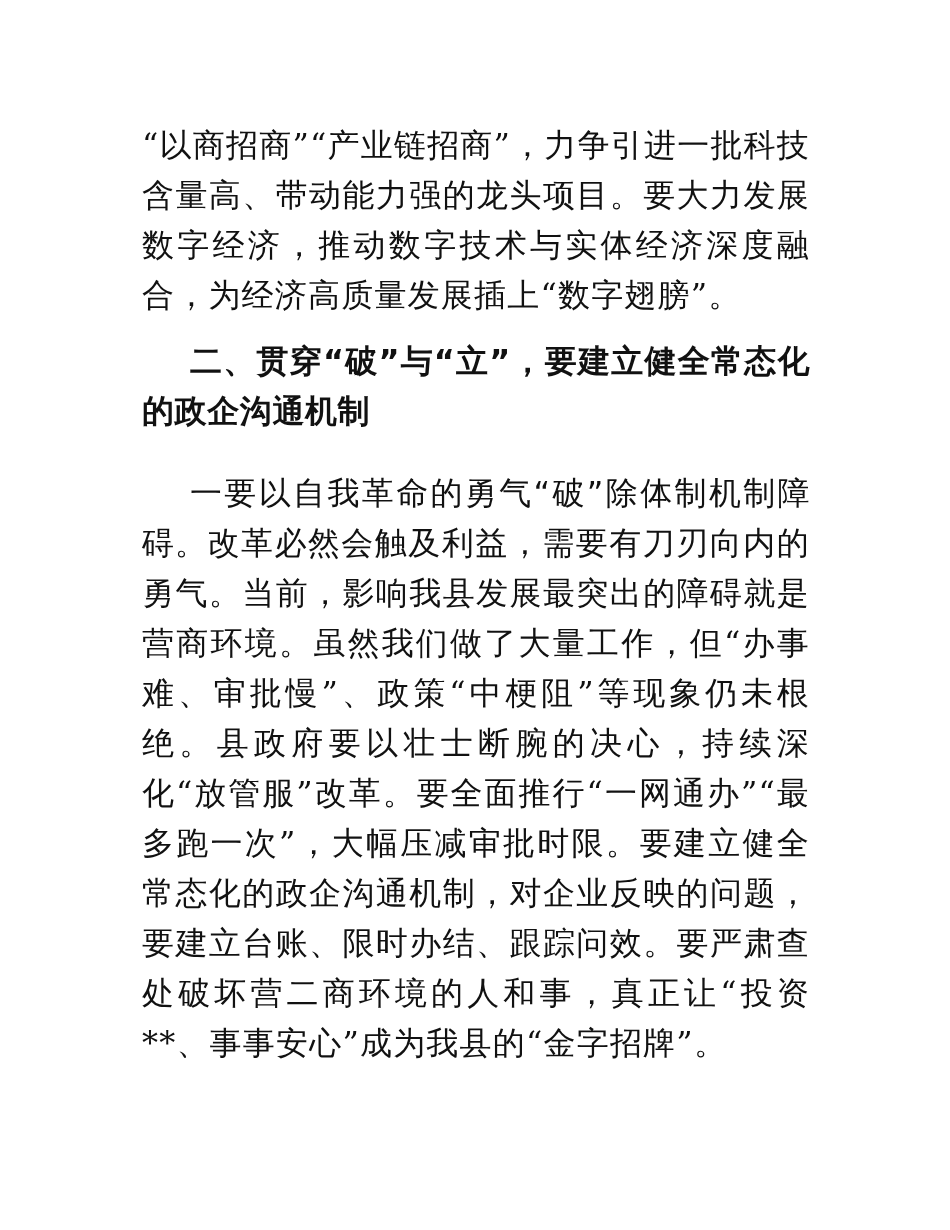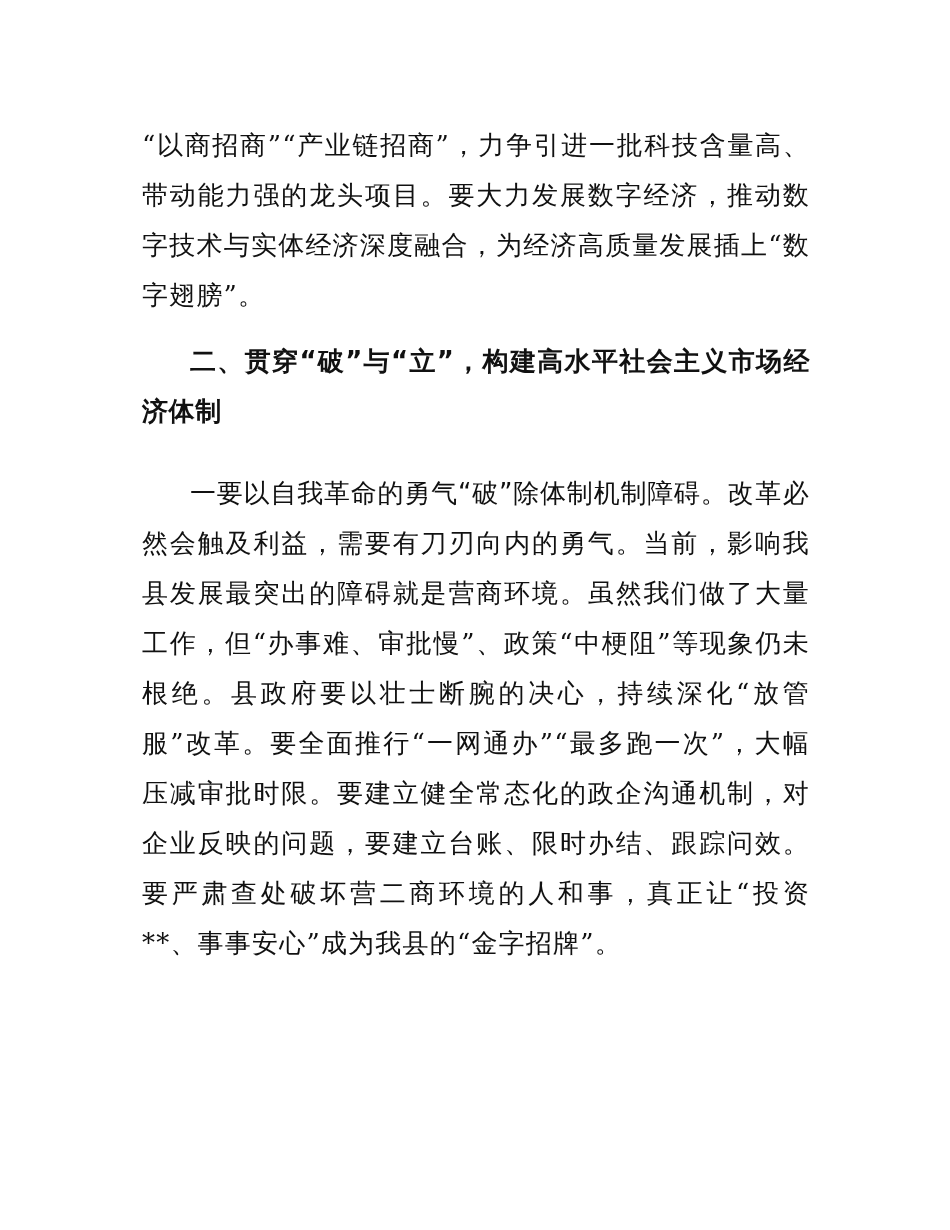--- a/index.html
+++ b/index.html
@@ -16,21 +16,21 @@
     color: #111111;
   }
   .page {
     position: absolute;
     left: 142px;
     top: 120px;
     width: 668px;
   }
   .para {
     margin: 0;
-    font-size: 26px;
+    font-size: 32px;
     line-height: 50px;
     text-align: justify;
     text-align-last: left;
     letter-spacing: 1.2px;
   }
   .indent {
     text-indent: 48px;
   }
   .heading {
     font-family: "DejaVu Sans", "Liberation Sans", sans-serif;
@@ -48,21 +48,21 @@
 </style>
 </head>
 <body>
 
 <div class="page">
 
   <p class="para">“以商招商”“产业链招商”，力争引进一批科技含量高、带动能力强的龙头项目。要大力发展数字经济，推动数字技术与实体经济深度融合，为经济高质量发展插上“数字翅膀”。</p>
 
   <div class="gap"></div>
 
-  <p class="para indent heading">二、贯穿“破”与“立”，构建高水平社会主义市场经济体制</p>
+  <p class="para indent heading">二、贯穿“破”与“立”，要建立健全常态化的政企沟通机制</p>
 
   <div class="gap"></div>
 
 
   <div class="gap"></div>
 
   <p class="para indent"><span class="lead-bold">一要以自我革命的勇气“破”除体制机制障碍。</span><span>改革必然会触及利益，需要有刀刃向内的勇气。当前，影响我县发展最突出的障碍就是营商环境。虽然我们做了大量工作，但“办事难、审批慢”、政策“中梗阻”等现象仍未根绝。县政府要以壮士断腕的决心，持续深化“放管服”改革。要全面推行“一网通办”“最多跑一次”，大幅压减审批时限。要建立健全常态化的政企沟通机制，对企业反映的问题，要建立台账、限时办结、跟踪问效。要严肃查处破坏营二商环境的人和事，真正让“投资**、事事安心”成为我县的“金字招牌”。</span></p>
 
 </div>
 

